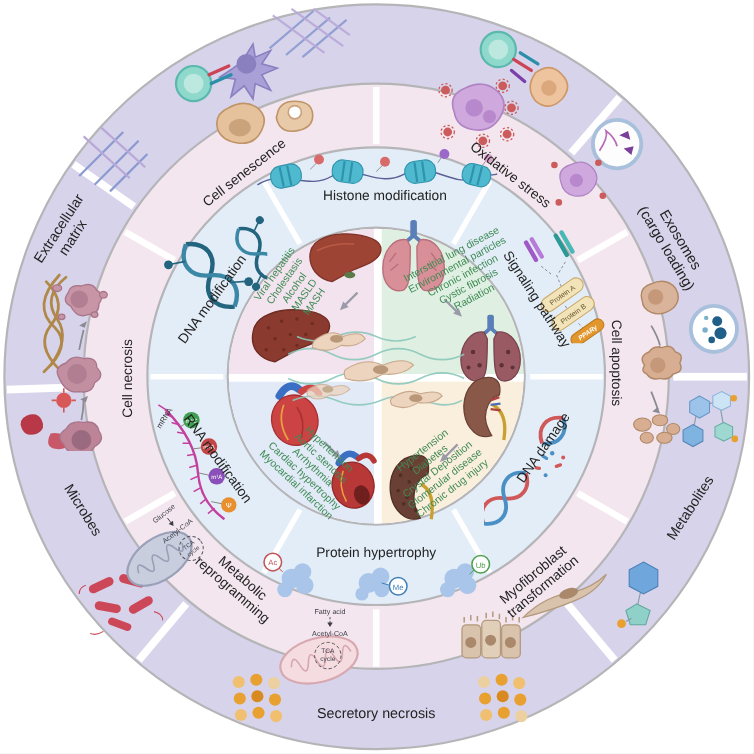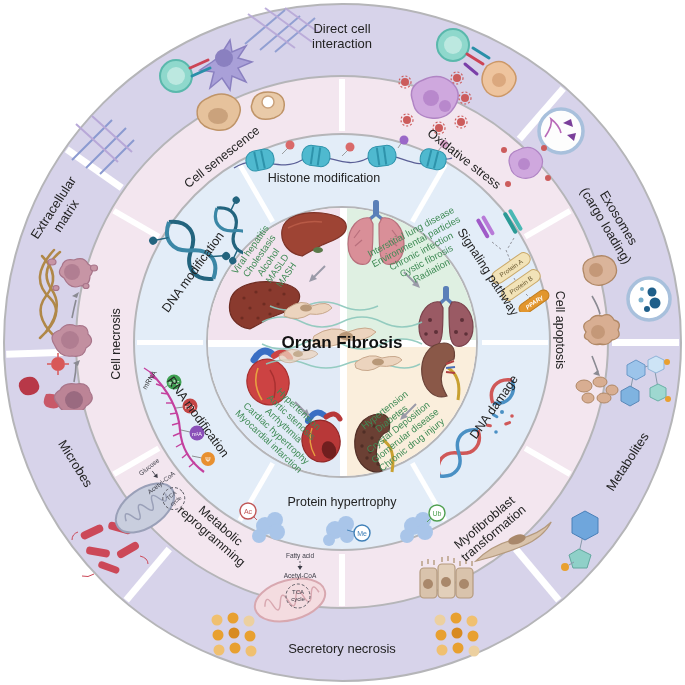--- a/index.html
+++ b/index.html
@@ -586,35 +586,34 @@
       <path d="M54,44 q18,-12 34,-4 q20,-8 28,0 q-10,10 -28,8 q-16,10 -34,4 q-2,-6 0,-8 z"></path>
       <path d="M96,70 q14,-10 26,-4 q16,-4 20,2 q-8,8 -22,6 q-12,8 -24,2 q-2,-4 0,-6 z"></path>
       <path d="M20,62 q12,-8 22,-2 q12,-4 16,2 q-8,7 -18,5 q-10,7 -20,1 q-2,-4 0,-6 z" opacity="0.75"></path>
     </g>
     <ellipse cx="46" cy="16" rx="6" ry="3.5" fill="#b89878"></ellipse>
     <ellipse cx="86" cy="44" rx="7" ry="4" fill="#b89878"></ellipse>
     <ellipse cx="118" cy="70" rx="6" ry="3.5" fill="#b89878"></ellipse>
     <ellipse cx="38" cy="62" rx="5" ry="3" fill="#c4ac90"></ellipse>
   </svg>
 
-  <div class="lbl o1" style="left:342px;top:37px;width:92px">Direct cell interaction</div>
   <div class="lbl o1" style="left:612px;top:222px;width:100px;transform:translate(-50%,-50%) rotate(59deg)">Exosomes (cargo loading)</div>
   <div class="lbl o1 nw" style="left:628px;top:462px;transform:translate(-50%,-50%) rotate(-57deg)">Metabolites</div>
   <div class="lbl o1 nw" style="left:342px;top:649px">Secretory necrosis</div>
   <div class="lbl o1 nw" style="left:75px;top:464px;transform:translate(-50%,-50%) rotate(58deg)">Microbes</div>
   <div class="lbl o1" style="left:60px;top:212px;width:94px;transform:translate(-50%,-50%) rotate(-57deg)">Extracellular matrix</div>
 
   <div class="lbl o2 nw" style="left:222px;top:157px;transform:translate(-50%,-50%) rotate(-38deg)">Cell senescence</div>
   <div class="lbl o2 nw" style="left:464px;top:159px;transform:translate(-50%,-50%) rotate(38deg)">Oxidative stress</div>
   <div class="lbl o2 nw" style="left:560px;top:330px;transform:translate(-50%,-50%) rotate(90deg)">Cell apoptosis</div>
   <div class="lbl o2" style="left:489px;top:528px;width:112px;transform:translate(-50%,-50%) rotate(-40deg)">Myofibroblast transformation</div>
   <div class="lbl o2" style="left:216px;top:531px;width:110px;transform:translate(-50%,-50%) rotate(41deg)">Metabolic reprogramming</div>
   <div class="lbl o2 nw" style="left:116px;top:344px;transform:translate(-50%,-50%) rotate(-90deg)">Cell necrosis</div>
 
-  <div class="lbl o3 nw" style="left:324px;top:178px">Histone modification</div>
+  <div class="lbl o3 nw" style="left:350px;top:178px">Histone modification</div>
   <div class="lbl o3 nw" style="left:488px;top:272px;transform:translate(-50%,-50%) rotate(57deg)">Signaling pathway</div>
   <div class="lbl o3 nw" style="left:494px;top:407px;transform:translate(-50%,-50%) rotate(-55deg)">DNA damage</div>
   <div class="lbl o3 nw" style="left:342px;top:502px">Protein hypertrophy</div>
   <div class="lbl o3 nw" style="left:198px;top:417px;transform:translate(-50%,-50%) rotate(54deg)">RNA modification</div>
   <div class="lbl o3 nw" style="left:193px;top:272px;transform:translate(-50%,-50%) rotate(-54deg)">DNA modification</div>
 
   <div class="glist" style="left:268px;top:262px;width:96px;transform:translate(-50%,-50%) rotate(-55deg)">
     <div>Viral hepatitis</div>
     <div>Cholestasis</div>
     <div>Alcohol</div>
@@ -636,14 +635,13 @@
     <div>Myocardial infarction</div>
   </div>
   <div class="glist" style="left:398px;top:427px;width:106px;transform:translate(-50%,-50%) rotate(-38deg)">
     <div>Hypertension</div>
     <div>Diabetes</div>
     <div>Crystal Deposition</div>
     <div>Glomerular disease</div>
     <div>Chronic drug injury</div>
   </div>
 
-  <div class="title" style="left:342px;top:343px">Organ Fibrosis</div>
 </div>
 
 </body></html>

